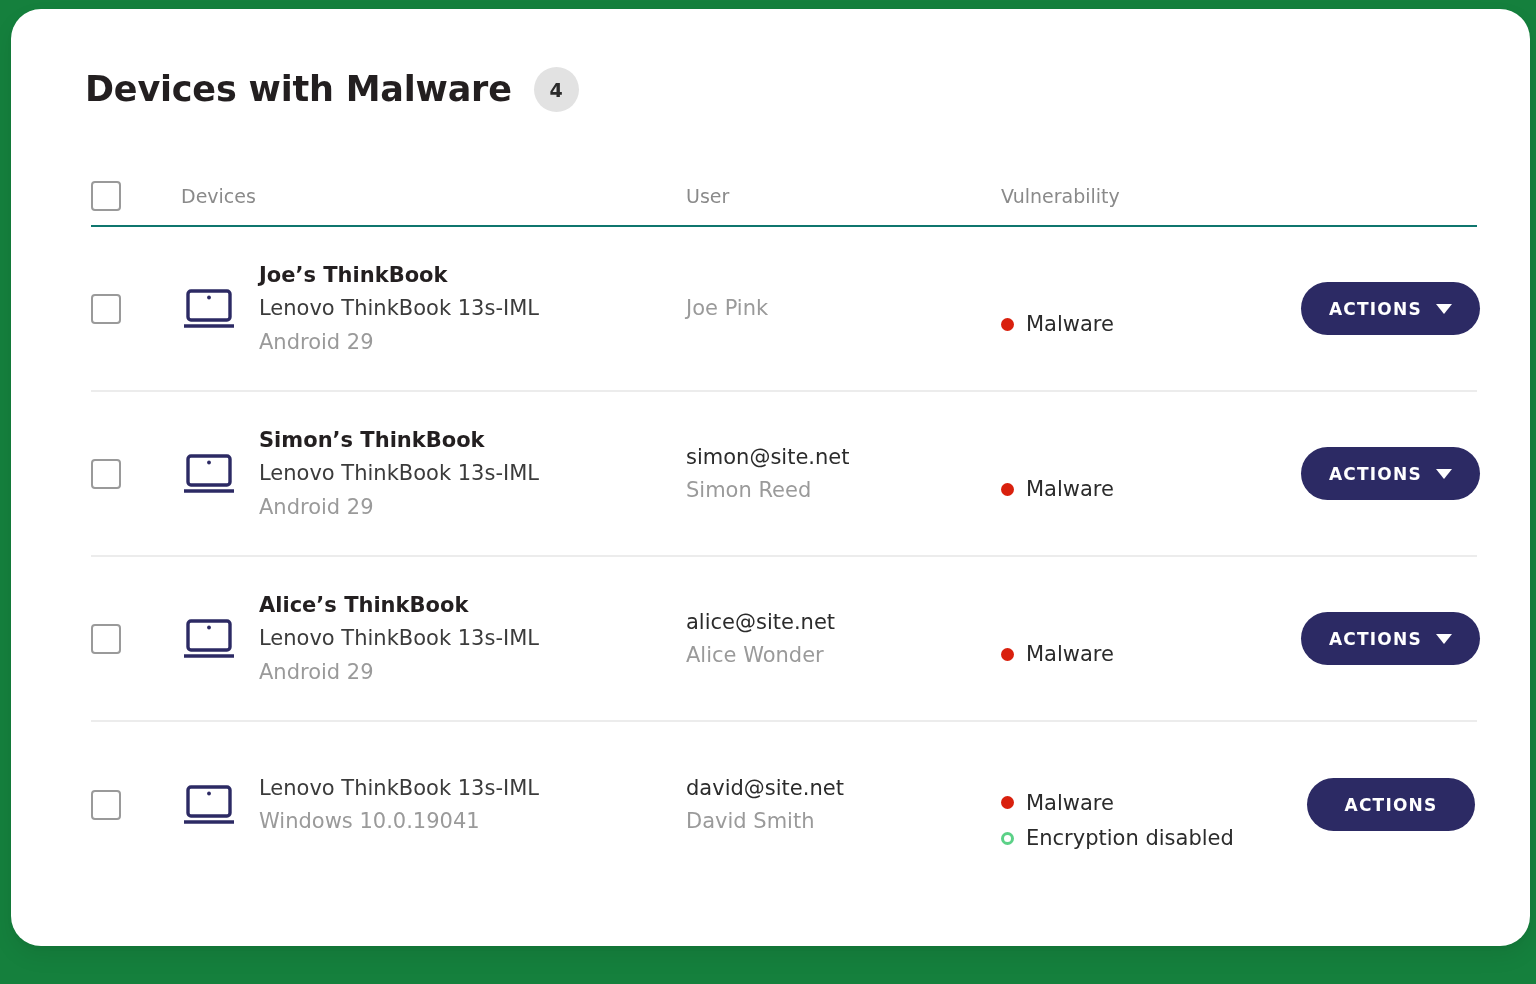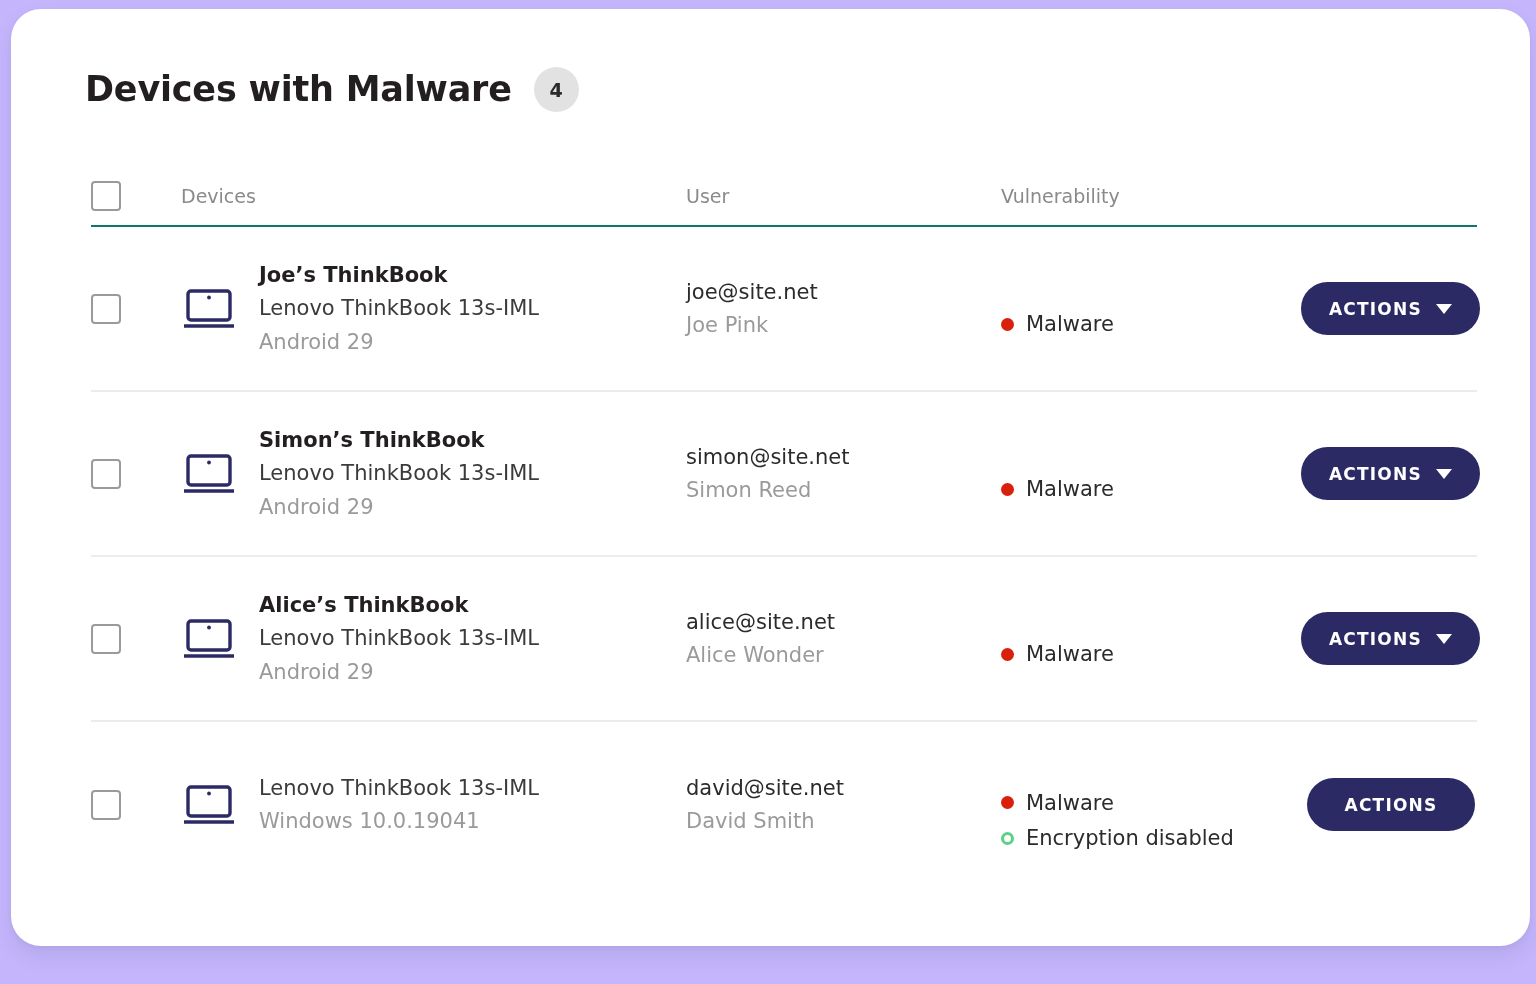--- a/index.html
+++ b/index.html
@@ -9,21 +9,21 @@
     height: 984px;
     background: #ffffff;
     font-family: "DejaVu Sans", "Liberation Sans", sans-serif;
     overflow: hidden;
   }
 
   #root {
     position: relative;
     width: 1536px;
     height: 984px;
-    background: #c4b5fd;
+    background: #15803d;
   }
 
   
   .card {
     position: absolute;
     left: 11px;
     top: 9px;
     width: 1519px;
     height: 937px;
     background: #ffffff;
@@ -248,21 +248,20 @@
           <line x1="3" y1="39" x2="53" y2="39" stroke="#2c2a64" stroke-width="3.4" stroke-linecap="butt"></line>
         </svg>
       </span>
       <div class="device-text">
         <span class="device-name">Joe’s ThinkBook</span>
         <span class="device-model">Lenovo ThinkBook 13s-IML</span>
         <span class="device-os">Android 29</span>
       </div>
     </div>
     <div class="col-user">
-      <div class="user-email">joe@site.net</div>
       <div class="user-name">Joe Pink</div>
     </div>
     <div class="col-vuln">
       <div class="vuln-list">
                 <div class="vuln-item">
                   <span class="dot red"></span>
                   <span>Malware</span>
                 </div>
               </div>
     </div>

